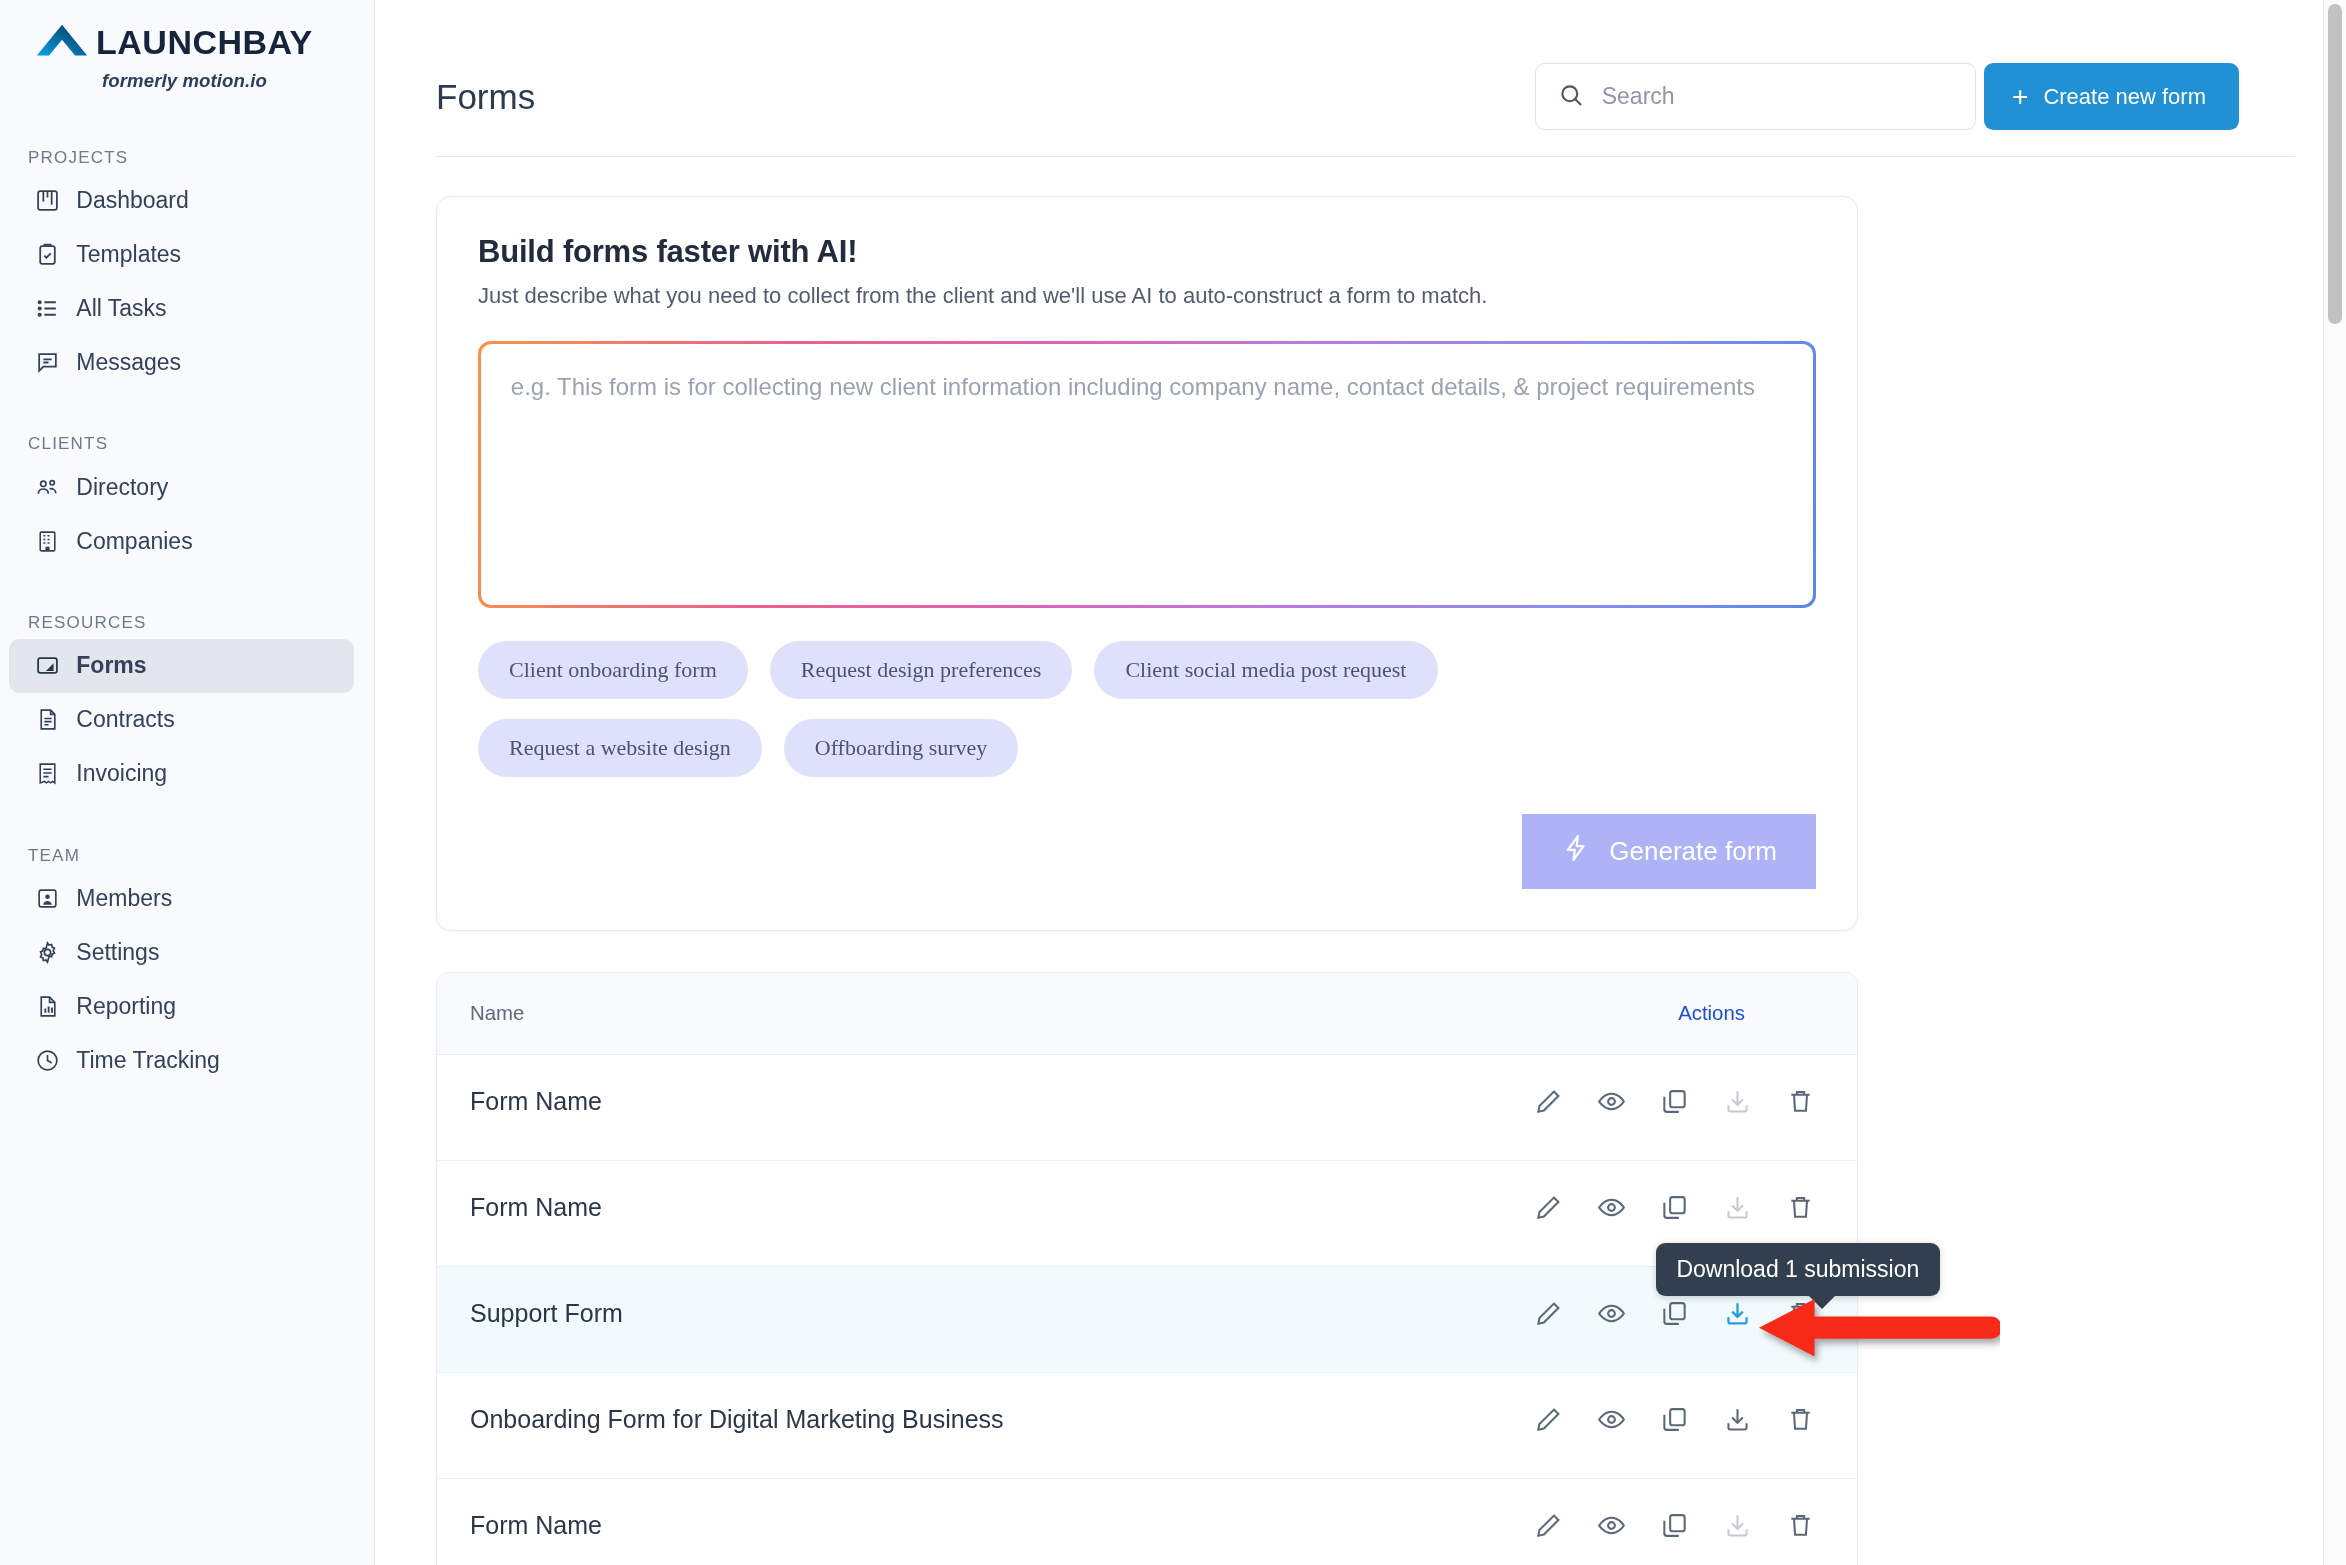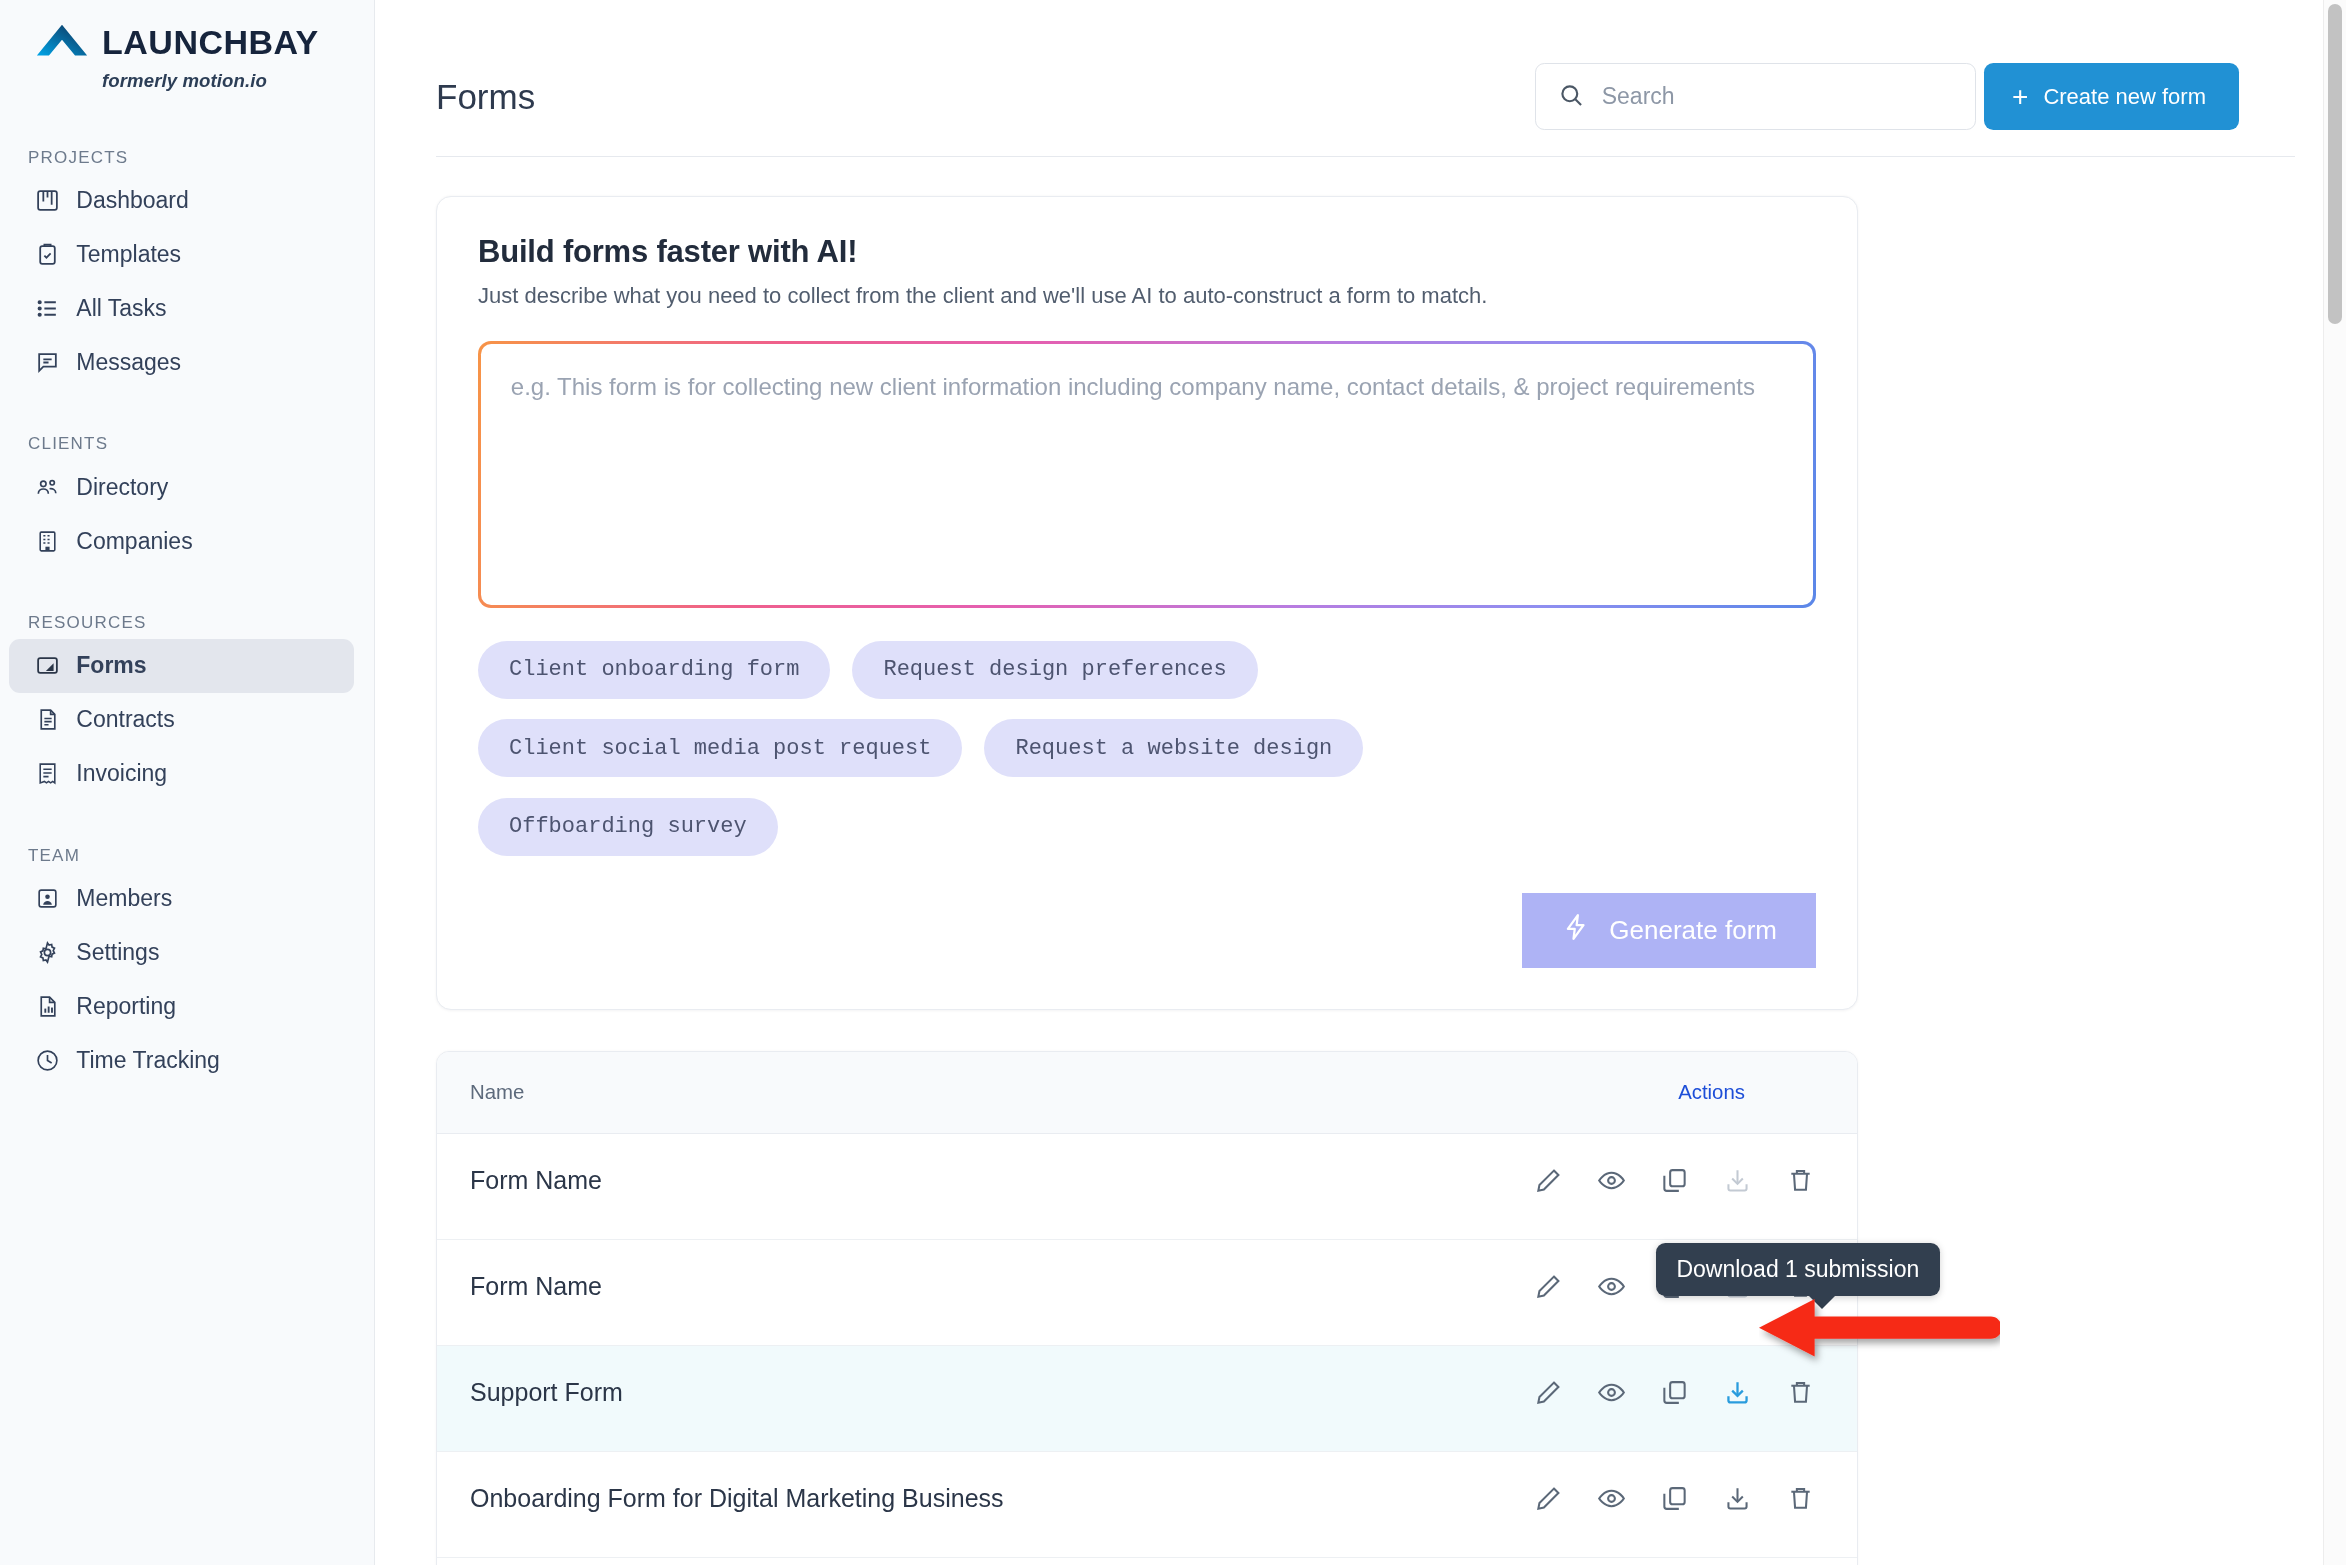--- a/index.html
+++ b/index.html
@@ -25,21 +25,21 @@
     flex: 0 0 375px;
     padding: 0;
     position: relative;
   }
   .logo-block {
     padding: 20.4px 0 0 35px;
   }
   .logo-row {
     display: flex;
     align-items: center;
-    gap: 13px;
+    gap: 7px;
   }
   .logo-mark { width: 54px; height: 43px; display:block; }
   .logo-word {
     font-size: 34px;
     font-weight: bold;
     letter-spacing: 0.5px;
     color: #16243c;
     line-height: 1;
   }
   .logo-sub {
@@ -207,21 +207,21 @@
     background: #dfe0fa;
     color: #4d5470;
     border-radius: 927px;
     height: 58px;
     display: flex;
     align-items: center;
     padding: 12px 31px;
     font-size: 22px;
     cursor: pointer;
     border: none;
-    font-family: Liberation Mono, monospace;
+    font-family: Liberation Serif, serif;
   }
 
   .gen-row {
     display: flex;
     justify-content: flex-end;
     margin-top: 37px;
   }
   .btn-generate {
     background: #aeb3f5;
     color: #ffffff;

